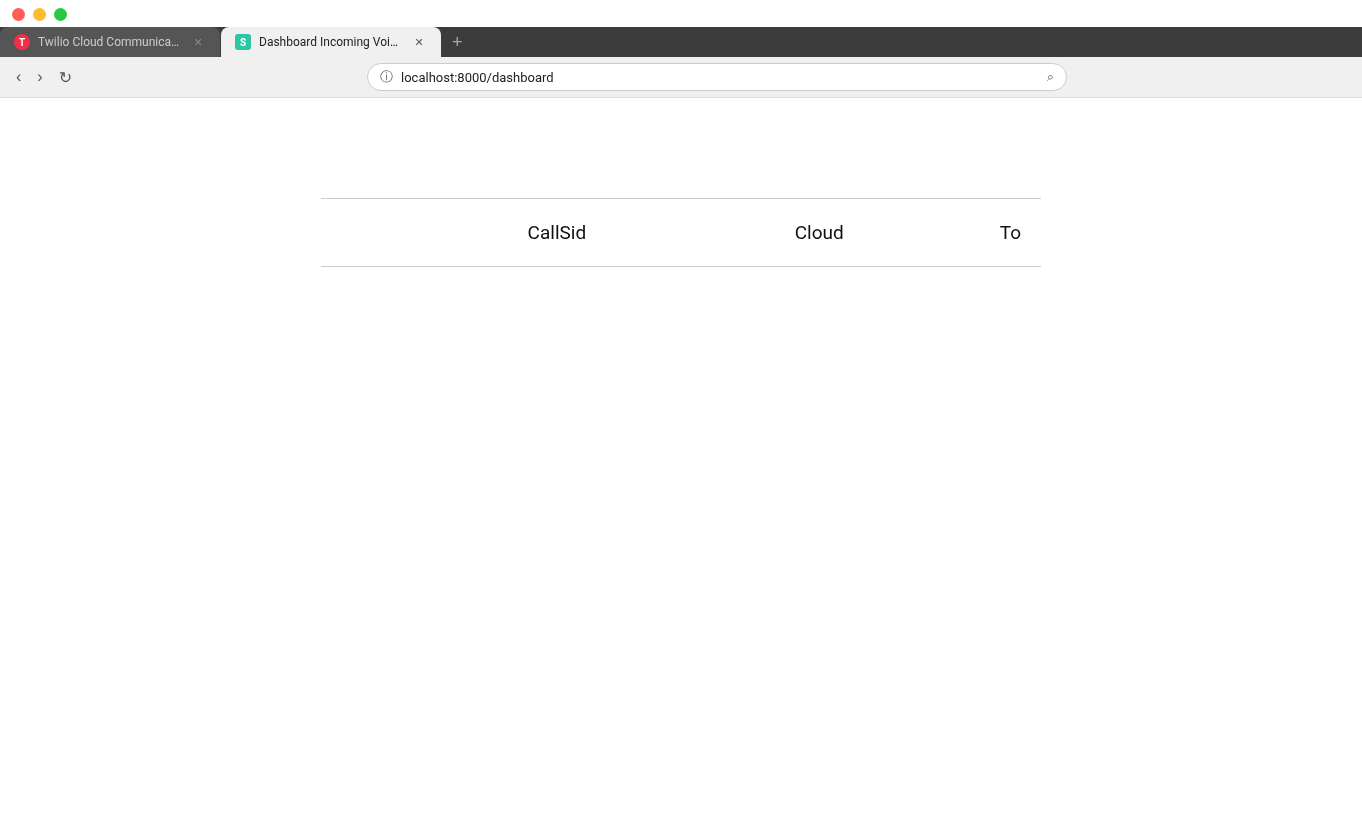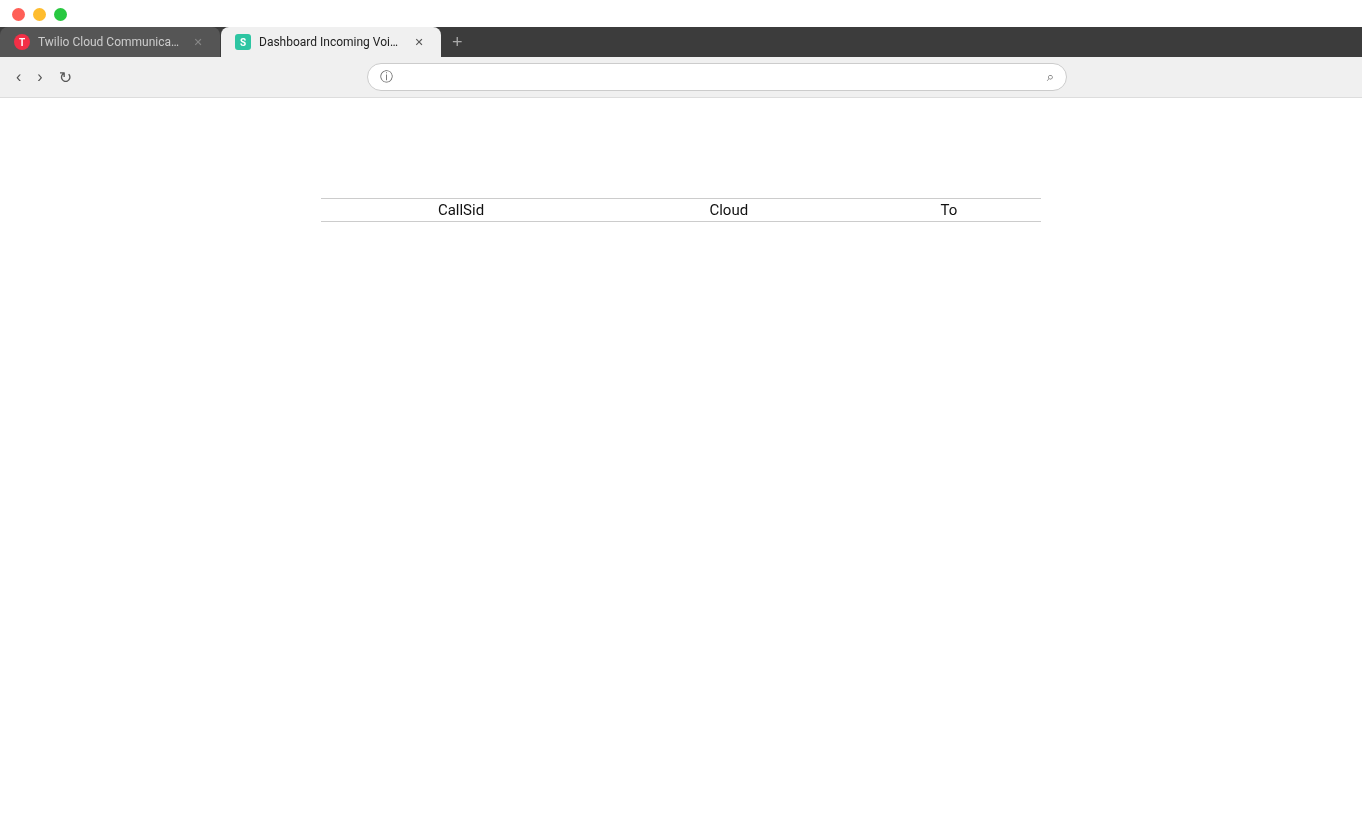--- a/index.html
+++ b/index.html
@@ -202,23 +202,23 @@
       width: 100%;
       border-collapse: collapse;
     }
 
     .data-table thead tr {
       border-top: 1px solid #cccccc;
       border-bottom: 1px solid #cccccc;
     }
 
     .data-table th {
-      padding: 2px 20px;
-      text-align: center;
-      font-size: 15px;
+      padding: 22px 20px;
+      text-align: right;
+      font-size: 19px;
       font-weight: 400;
       color: #111111;
     }
   </style>
 </head>
 <body>
 
 <div>
 
   <div class="traffic-lights">
@@ -248,20 +248,21 @@
     <button class="nav-button">
       <span>›</span>
     </button>
     <button class="nav-button">
       <span>↻</span>
     </button>
 
     <div class="address-bar-wrapper">
       <div class="address-bar">
         <span class="address-bar-icon">ⓘ</span>
+        <span class="address-bar-url">localhost:8000/dashboard</span>
         <span class="search-icon-right">⌕</span>
       </div>
     </div>
   </div>
 </div>
 
 <div class="page-content">
   <div class="table-container">
     <table class="data-table">
       <thead>

